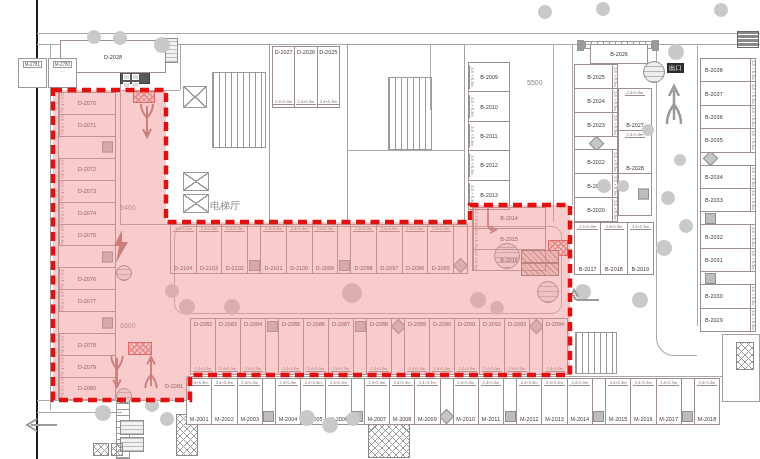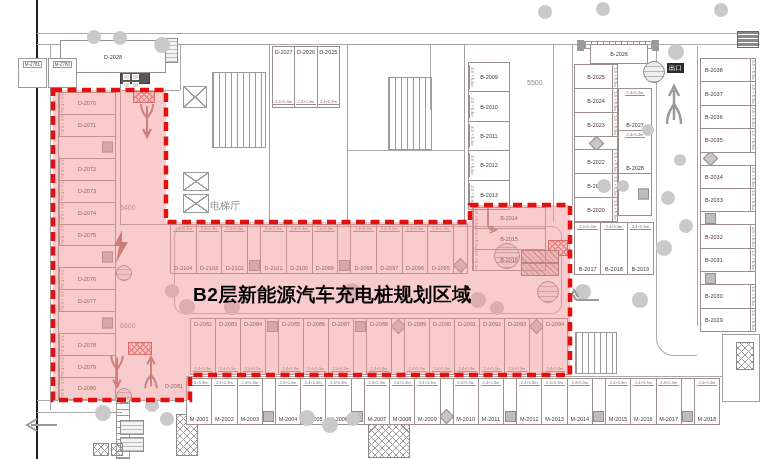--- a/index.html
+++ b/index.html
@@ -608,21 +608,20 @@
   <div class="graytext" style="left:210px;top:199px;font-size:10px;">电梯厅</div>
   <div class="graytext" style="left:120px;top:204px;font-size:7px;">5400</div>
   <div class="graytext" style="left:120px;top:322px;font-size:7px;">6600</div>
   <div class="graytext" style="left:527px;top:79px;font-size:7px;">5500</div>
   <div class="signdark" style="left:667px;top:63px;">出口</div>
 
   <svg id="overlay" width="760" height="459" viewBox="0 0 760 459">
     <polygon points="53,90 166,90 166,222 470,222 470,205 570,205 570,375 190,375 190,400 53,400" fill="#f19393" fill-opacity="0.47" stroke="#e2100e" stroke-width="4.5" stroke-dasharray="9,5.5" stroke-linejoin="miter"></polygon>
   </svg>
 
-  <div id="title" style="left:193px;top:282px;">B2层新能源汽车充电桩规划区域</div>
 
 <div class="dot" style="left: 87px; top: 30px; width: 14px; height: 14px;"></div>
     <div class="dot" style="left: 113px; top: 31px; width: 14px; height: 14px;"></div>
     <div class="dot" style="left: 154px; top: 37px; width: 16px; height: 16px;"></div>
     <div class="dot" style="left: 165px; top: 284px; width: 14px; height: 14px;"></div>
     <div class="dot" style="left: 179px; top: 299px; width: 16px; height: 16px;"></div>
     <div class="dot" style="left: 224px; top: 299px; width: 16px; height: 16px;"></div>
     <div class="dot" style="left: 342px; top: 283px; width: 20px; height: 20px;"></div>
     <div class="dot" style="left: 299px; top: 410px; width: 16px; height: 16px;"></div>
     <div class="dot" style="left: 322px; top: 417px; width: 16px; height: 16px;"></div>

